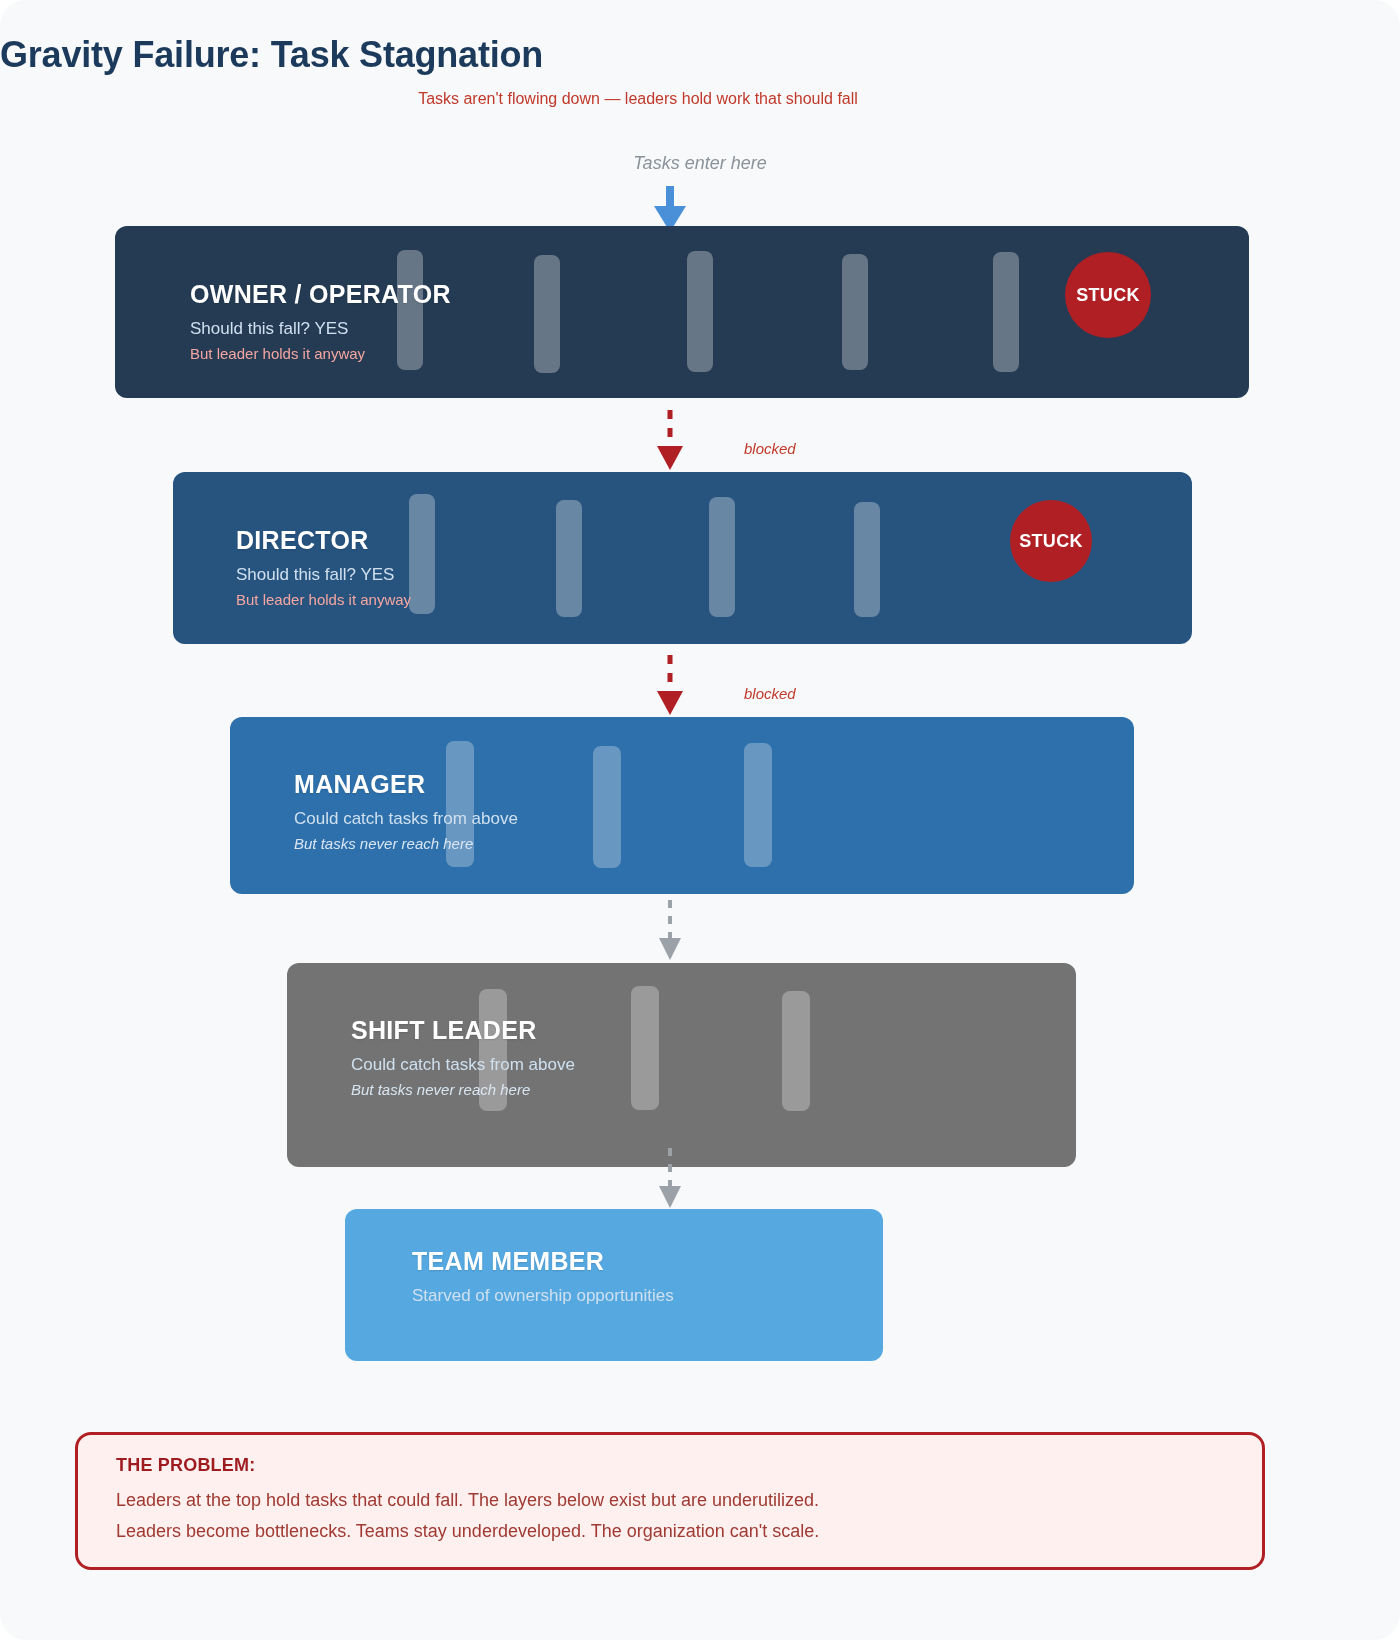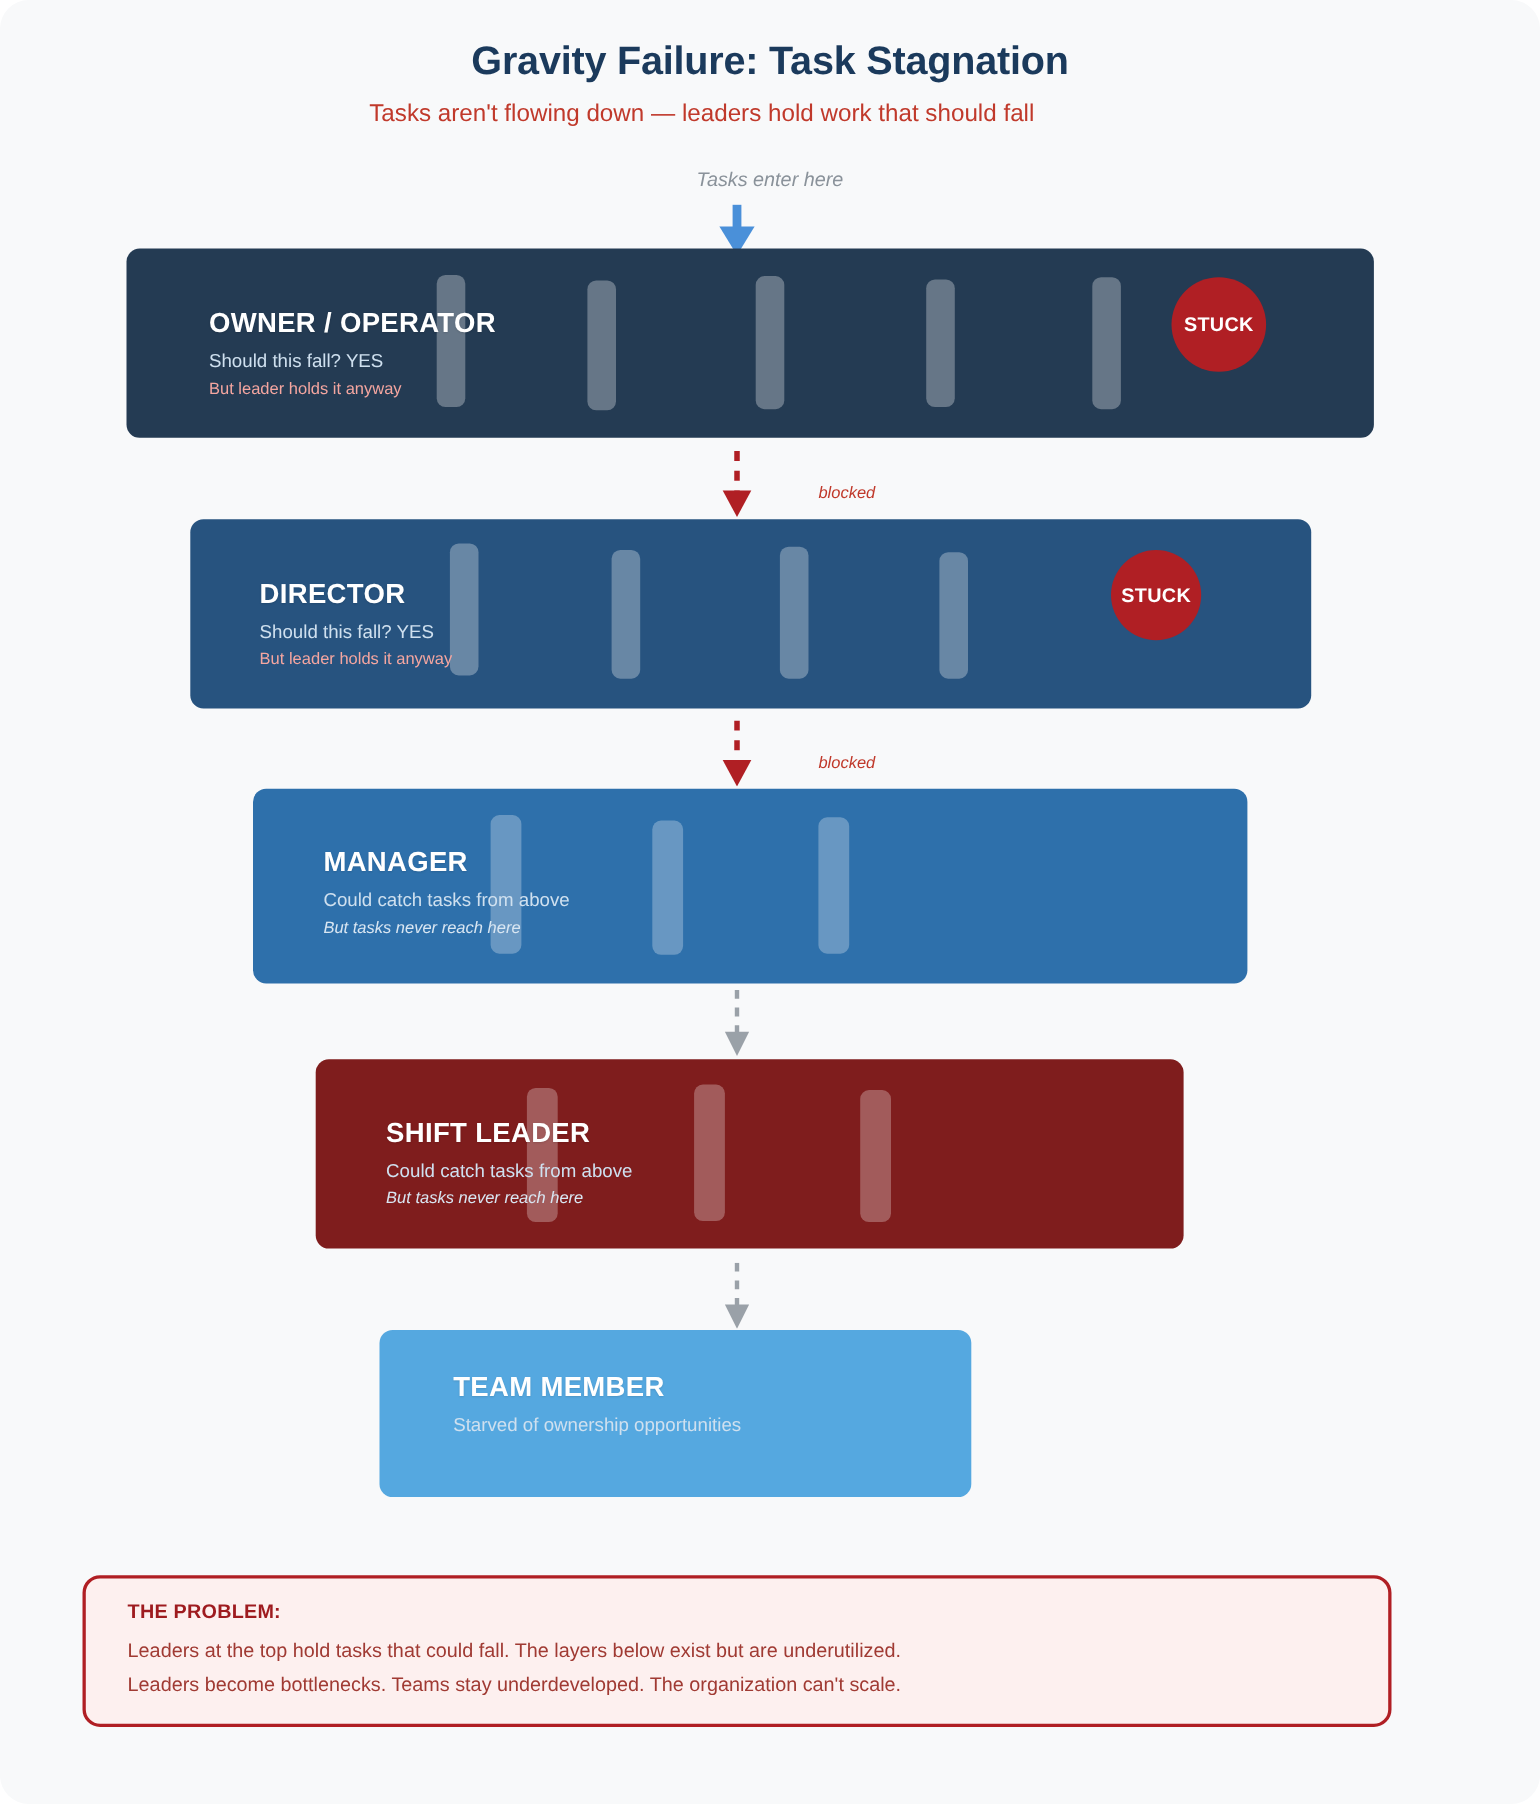--- a/index.html
+++ b/index.html
@@ -22,33 +22,32 @@
     box-sizing: border-box;
     overflow: hidden;
   }
 
   
   .title {
     position: absolute;
     top: 34px;
     left: 0;
     width: 1400px;
-    text-align: center;
     font-size: 36px;
     font-weight: bold;
     color: #1b3a5c;
     letter-spacing: -0.2px;
   }
   .subtitle {
     position: absolute;
     top: 90px;
     left: 0;
     width: 1276px;
     text-align: center;
-    font-size: 22px;
+    font-size: 16px;
     color: #c0392b;
   }
 
   
   .entry-label {
     position: absolute;
     top: 153px;
     left: 0;
     width: 1400px;
     text-align: center;
@@ -238,21 +237,21 @@
     </div>
   </div>
 
   <div class="connector" style="left:640px; top:900px;">
     <svg width="60" height="60" viewBox="0 0 60 60">
       <line x1="30" y1="0" x2="30" y2="40" stroke="#9aa1a8" stroke-width="4" stroke-dasharray="8,8"></line>
       <polygon points="19,38 41,38 30,60" fill="#9aa1a8"></polygon>
     </svg>
   </div>
 
-  <div class="layer" style="left:287px; top:963px; width:765px; height:172px; background:#7f1d1d;">
+  <div class="layer" style="left:287px; top:963px; width:765px; height:204px; background:#737373;">
     <div class="bars">
       <div class="bar" style="left:192px; top:26px; width:28px; height:122px; background:rgba(255,255,255,0.28);"></div>
       <div class="bar" style="left:344px; top:23px; width:28px; height:124px; background:rgba(255,255,255,0.28);"></div>
       <div class="bar" style="left:495px; top:28px; width:28px; height:120px; background:rgba(255,255,255,0.28);"></div>
     </div>
     <div class="layer-text" style="left:64px; top:53px;">
       <p class="layer-name">SHIFT LEADER</p>
       <p class="layer-sub">Could catch tasks from above</p>
       <p class="layer-note never">But tasks never reach here</p>
     </div>

